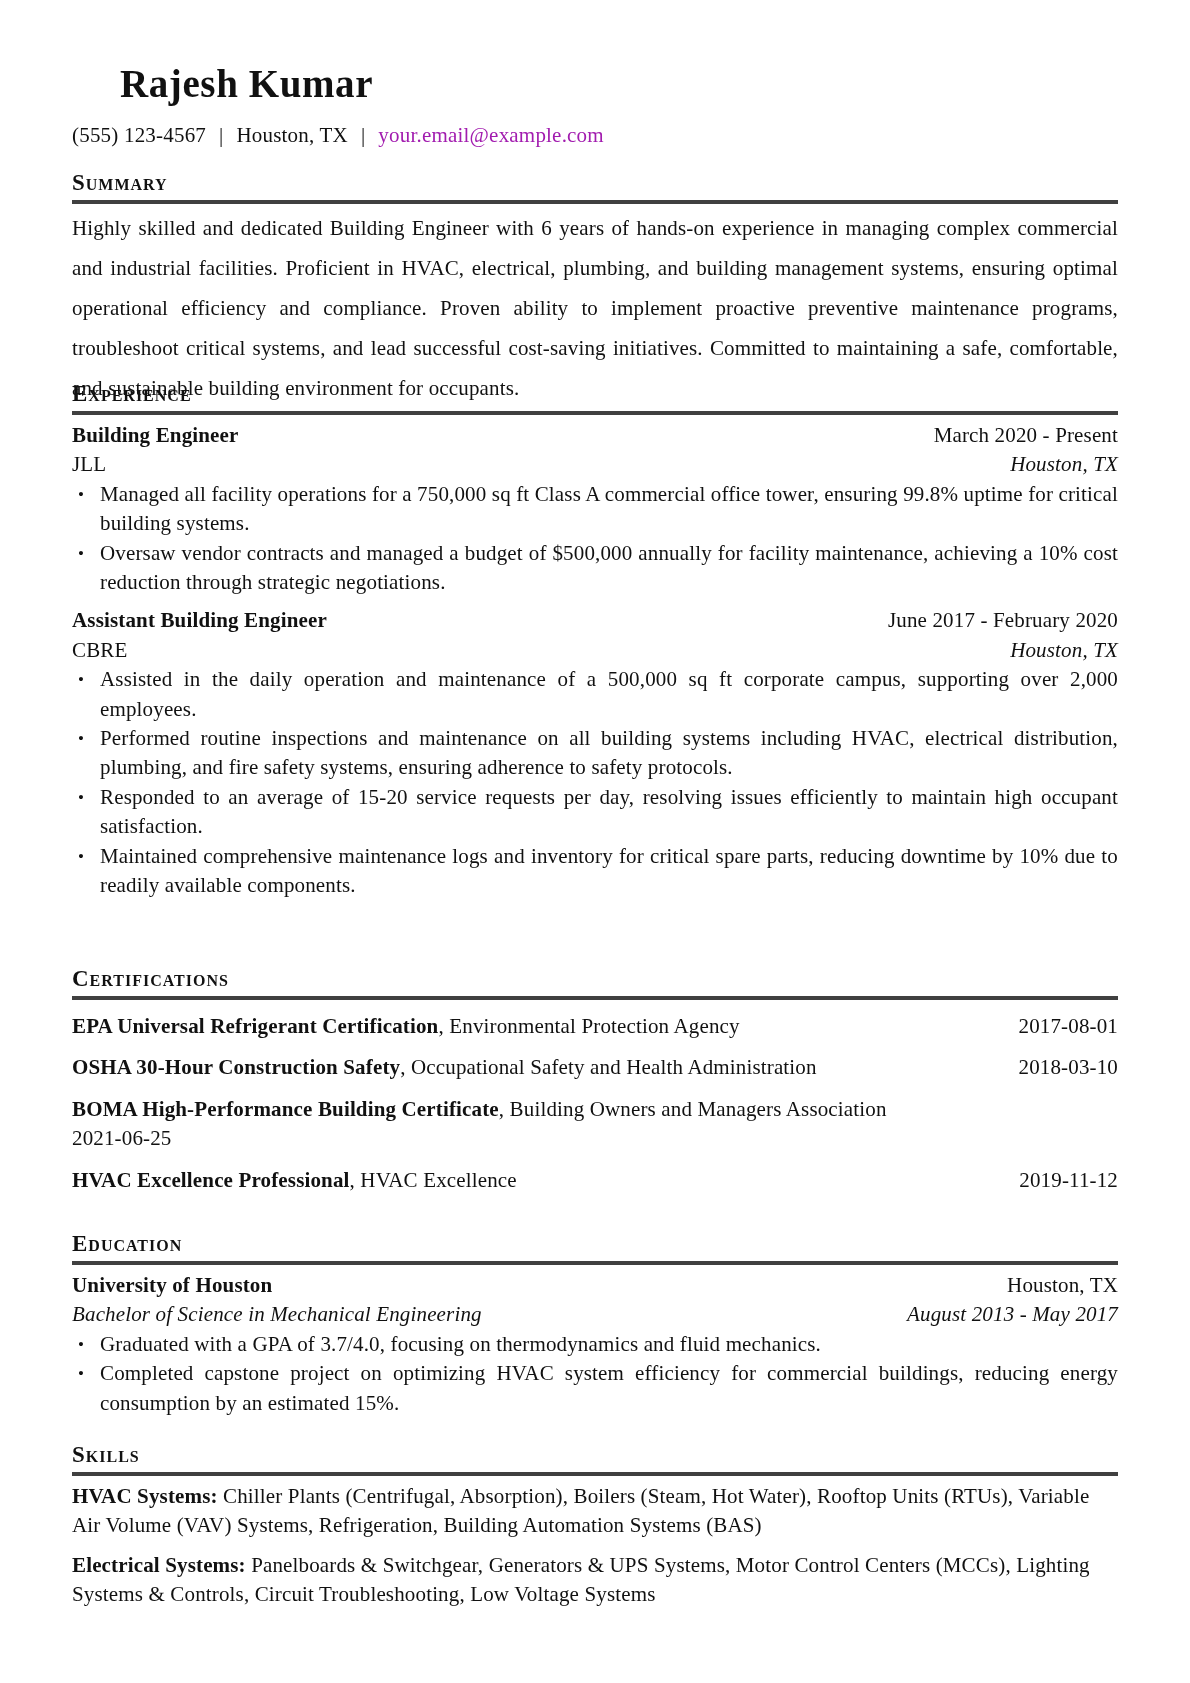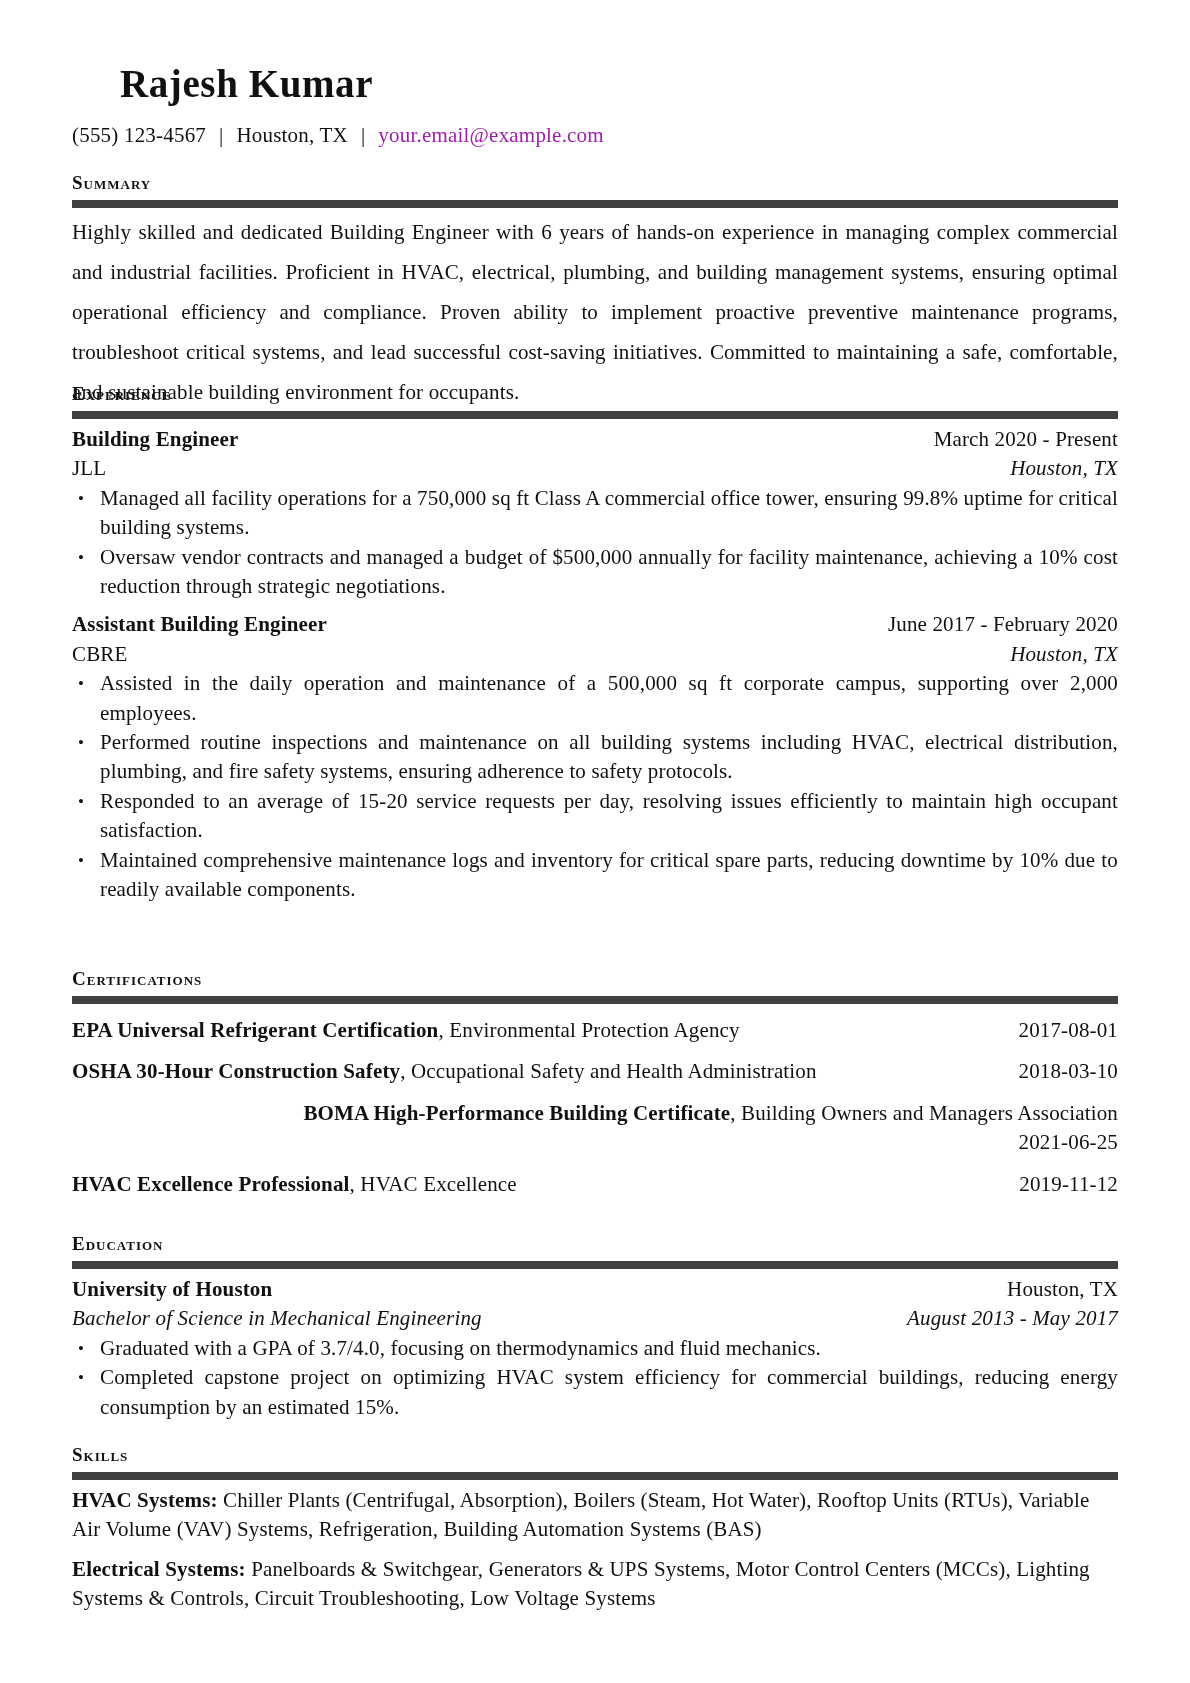--- a/index.html
+++ b/index.html
@@ -4,32 +4,32 @@
 <style>
   html, body { margin:0; padding:0; background:#ffffff; }
   body { width:1190px; height:1683px; position:relative; overflow:hidden;
          font-family:"Liberation Serif","DejaVu Serif",serif; color:#111; }
   .page { position:absolute; left:72px; top:0; width:1046px; }
   .name { position:absolute; top:60px; left:0; font-size:39px; font-weight:bold; letter-spacing:0.6px; line-height:48px; white-space:nowrap;margin-left:48px; }
   .contact { position:absolute; top:120px; left:0; font-size:21px; line-height:30px; white-space:nowrap; letter-spacing:0.2px; }
   .contact .sep { margin:0 13px; }
   .contact a { color:#a21caf; text-underline-offset:3px; }
   .section { position:absolute; left:0; width:1046px; }
-  .sec-head { font-size:19px; font-weight:bold; font-variant:small-caps; letter-spacing:1px; line-height:30px; height:30px;
-              border-bottom:8px solid #404040; padding-bottom:2px; }
+  .sec-head { font-size:23px; font-weight:bold; font-variant:small-caps; letter-spacing:1px; line-height:30px; height:30px;
+              border-bottom:4px solid #404040; padding-bottom:2px; }
   .para { font-size:21px; line-height:40px; text-align:justify; letter-spacing:0.15px; margin-top:4px; }
   .row { display:flex; justify-content:space-between; font-size:21px; line-height:29.4px; white-space:nowrap; letter-spacing:0.15px; }
   .row .b { font-weight:bold; }
   .row .i { font-style:italic; }
   ul { list-style:none; margin:0; padding:0; }
   li { position:relative; padding-left:28px; font-size:21px; line-height:29.4px; text-align:justify; letter-spacing:0.15px; }
   li::before { content:"\2022"; position:absolute; left:6px; top:0; font-size:17px; }
   .job { margin-top:6px; }
   .job + .job { margin-top:9px; }
-  .cert { display:flex; justify-content:space-between; font-size:21px; line-height:29.4px; letter-spacing:0.15px; margin-top:12px;text-align:right; }
+  .cert { display:flex; justify-content:space-between; font-size:21px; line-height:29.4px; letter-spacing:0.15px; margin-top:12px; }
   .cert:first-of-type { margin-top:6px; }
   .cert .cb { font-weight:bold; }
   .cert.wrap { display:block; }
   .skill { font-size:21px; line-height:29.4px; letter-spacing:0.15px; margin-top:6px; }
   .skill + .skill { margin-top:10px; }
   .skill .b { font-weight:bold; }
 </style>
 </head>
 <body>
 

